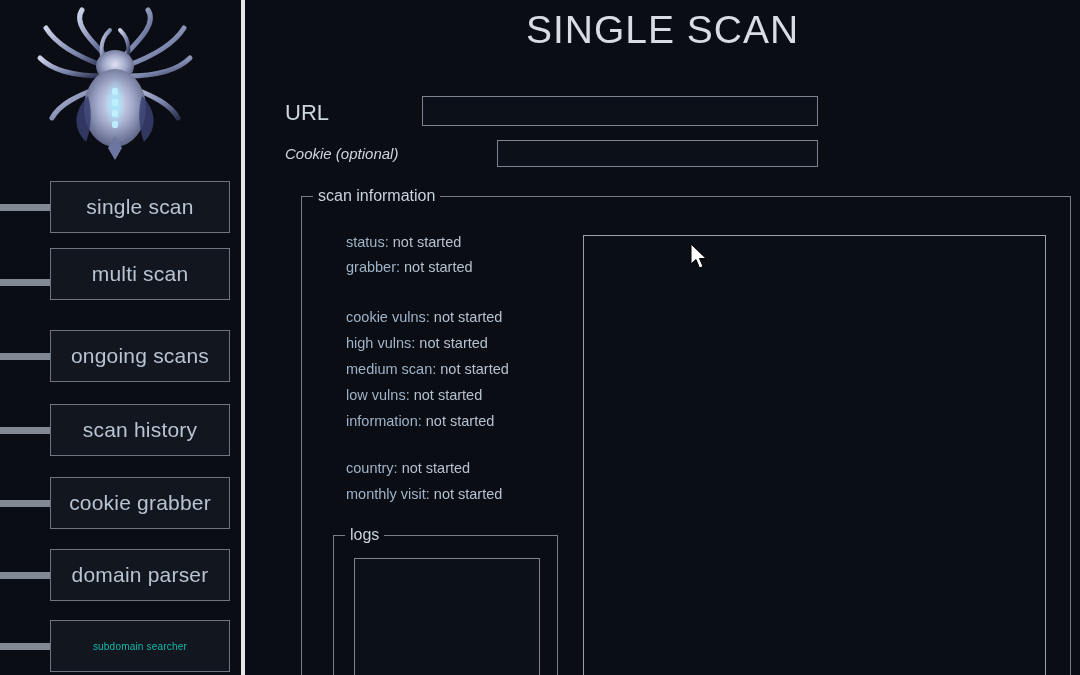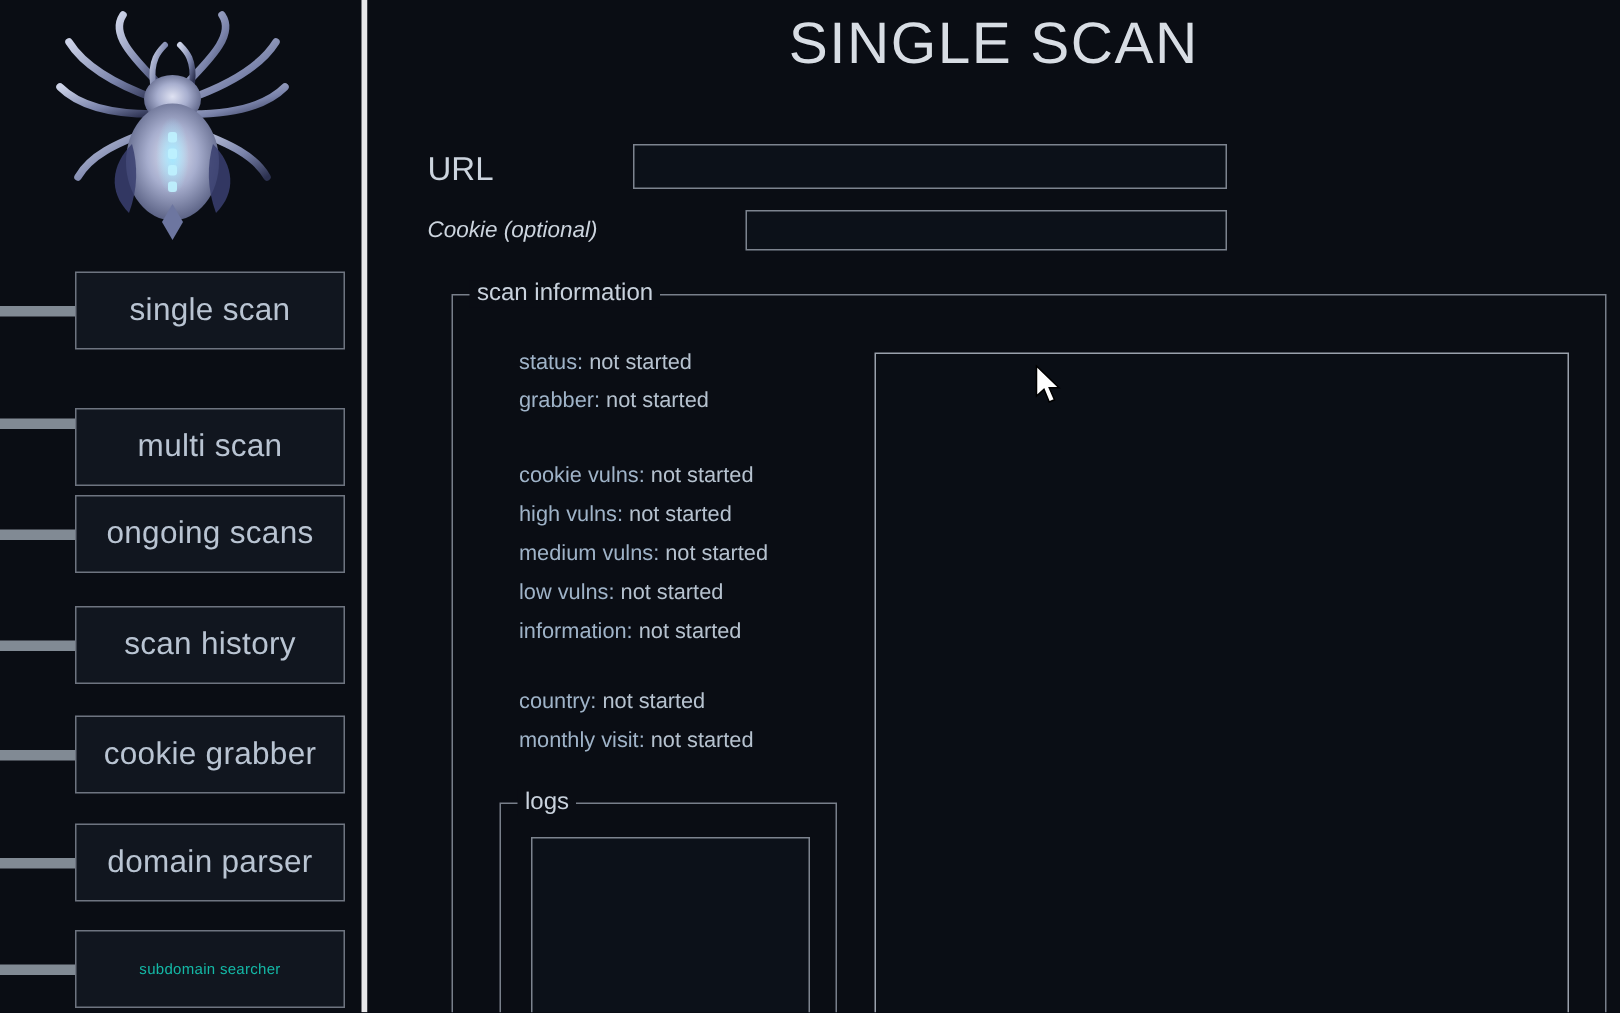--- a/index.html
+++ b/index.html
@@ -310,21 +310,21 @@
     <div class="nav-connector" style="top:279px"></div>
     <div class="nav-connector" style="top:353px"></div>
     <div class="nav-connector" style="top:427px"></div>
     <div class="nav-connector" style="top:500px"></div>
     <div class="nav-connector" style="top:572px"></div>
     <div class="nav-connector" style="top:643px"></div>
 
     <div class="nav-item" style="top:181px">
       <span class="nav-label">single scan</span>
     </div>
-    <div class="nav-item" style="top:272px">
+    <div class="nav-item" style="top:248px">
       <span class="nav-label">multi scan</span>
     </div>
     <div class="nav-item" style="top:330px">
       <span class="nav-label">ongoing scans</span>
     </div>
     <div class="nav-item" style="top:404px">
       <span class="nav-label">scan history</span>
     </div>
     <div class="nav-item" style="top:477px">
       <span class="nav-label">cookie grabber</span>
@@ -360,21 +360,21 @@
         <span>grabber</span><span>: </span><span class="val">not started</span>
       </div>
 
       <div class="info-line" style="top:112px">
         <span>cookie vulns</span><span>: </span><span class="val">not started</span>
       </div>
       <div class="info-line" style="top:138px">
         <span>high vulns</span><span>: </span><span class="val">not started</span>
       </div>
       <div class="info-line" style="top:164px">
-        <span>medium vulns</span><span>: </span><span class="val">not started</span>
+        <span>medium scan</span><span>: </span><span class="val">not started</span>
       </div>
       <div class="info-line" style="top:190px">
         <span>low vulns</span><span>: </span><span class="val">not started</span>
       </div>
       <div class="info-line" style="top:216px">
         <span>information</span><span>: </span><span class="val">not started</span>
       </div>
 
       <div class="info-line" style="top:263px">
         <span>country</span><span>: </span><span class="val">not started</span>

